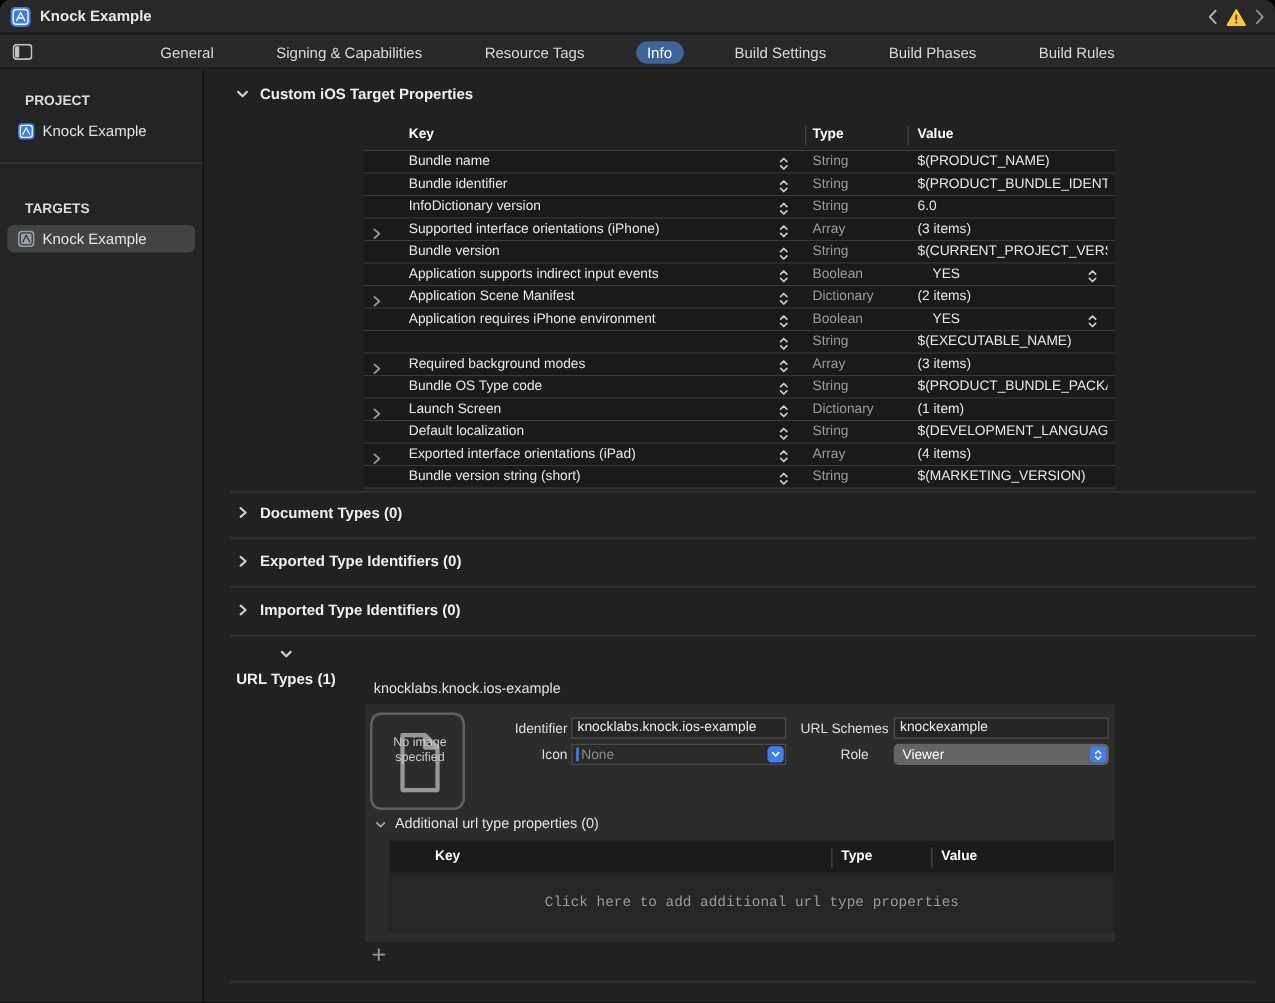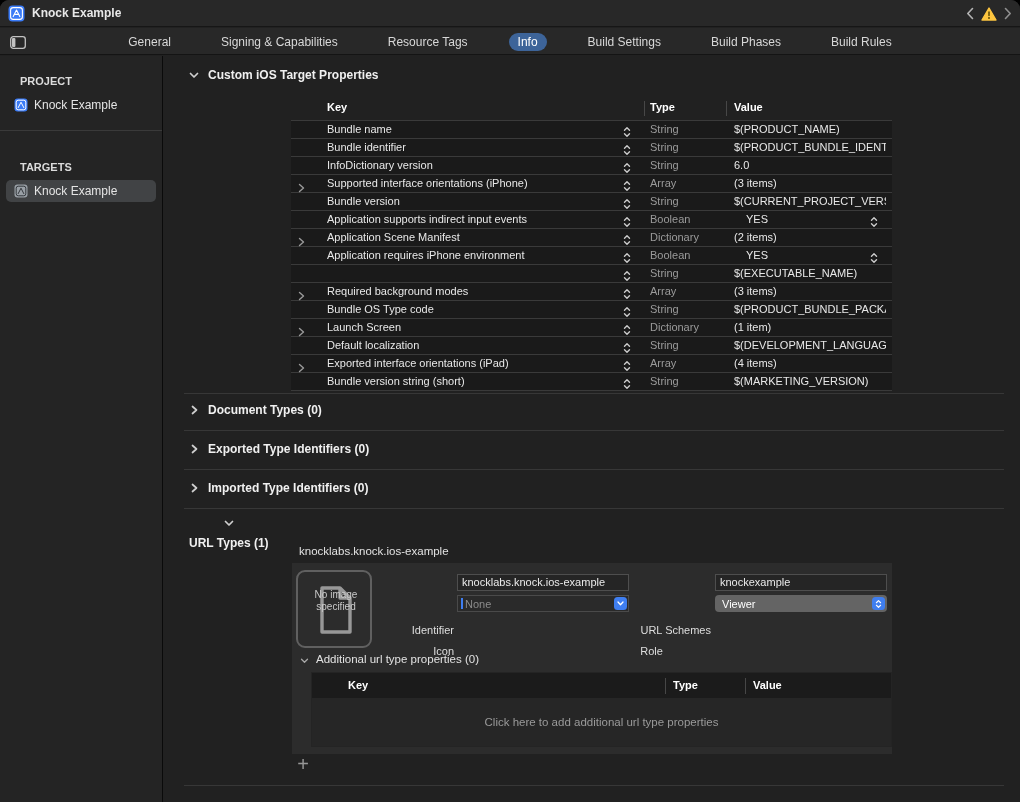--- a/index.html
+++ b/index.html
@@ -54,37 +54,37 @@
   .prow .pvalue { position:absolute; left:443px; top:2px; width:152px; font-size:11px; color:#e8e8e8; white-space:nowrap; overflow:hidden; }
   .prow .pvalue.bool { padding-left:12px; }
   .prow .vstep { position:absolute; left:579px; top:3px; }
 
   
   .url-name { position:absolute; left:136px; top:489px; font-size:11.5px; color:#e2e2e2; }
   .card { position:absolute; left:129px; top:507px; width:600px; height:191px; background:#2c2c2c; }
   .imgwell { position:absolute; left:4px; top:7px; width:76px; height:78px; border:2px solid #606060; border-radius:9px; }
   .imgwell svg { position:absolute; left:17px; top:13px; }
   .imgwell .noimg { position:absolute; left:0; top:17px; width:76px; text-align:center; font-size:10px; line-height:12px; color:#c9c9c9; }
-  .frow-label { position:absolute; font-size:11px; color:#dedede; text-align:right; white-space:nowrap;margin-top:47px; }
+  .frow-label { position:absolute; font-size:11px; color:#dedede; text-align:right; white-space:nowrap; }
   .tfield { position:absolute; height:17px; background:#252525; border:1px solid #4e4e4e; font-size:11px; color:#eaeaea; line-height:15px; padding-left:4px; white-space:nowrap; overflow:hidden; }
   .combo { position:absolute; height:17px; background:#2a2a2a; border:1px solid #4a4a4a; display:flex; align-items:center; }
   .combo .caret { width:2px; height:11px; background:#3f7ef0; margin-left:3px; }
   .combo .ph { font-size:11px; color:#8b8b8b; margin-left:2px; flex:1; }
   .combo .cbtn { width:13px; height:13px; background:#3f7ef0; border-radius:3.5px; margin-right:1px; display:flex; align-items:center; justify-content:center; }
   .popup { position:absolute; height:17px; background:#646464; border-radius:4px; display:flex; align-items:center; }
   .popup .pval { font-size:11px; color:#ffffff; margin-left:7px; flex:1; }
   .popup .pbtn { width:13px; height:13px; background:#3f7ef0; border-radius:3.5px; margin-right:2px; display:flex; align-items:center; justify-content:center; }
 
   .addl-head { position:absolute; left:8px; top:87px; display:flex; align-items:center; gap:7px; }
   .addl-head .atitle { font-size:11.5px; color:#e2e2e2; white-space:nowrap; }
   .atable { position:absolute; left:19px; top:109px; width:581px; border:1px solid #242424; }
   .atable-head { position:relative; height:25px; background:#1b1b1b; }
   .atable-head .col { position:absolute; top:6px; font-size:11px; font-weight:700; color:#ffffff; }
   .atable-head .csep { position:absolute; top:5px; width:1px; height:16px; background:#474747; }
-  .atable-body { height:48px; background:#262626; display:flex; align-items:center; justify-content:center; }
+  .atable-body { height:48px; background:#262626; display:flex; align-items:center; justify-content:center;font-family:Liberation Mono, monospace; }
   .atable-body .empty { font-size:11.5px; color:#9a9a9a; }
 
   .addbtn { position:absolute; left:130px; top:699px; width:20px; height:20px; color:#969696; font-size:20px; line-height:19px; font-weight:300; text-align:center; }
 </style>
 </head>
 <body>
 
 <div class="window">
 
   <div class="titlebar">
@@ -457,21 +457,21 @@
         <div class="combo" style="left:165px; top:32px; width:172px;">
           <span class="caret"></span>
           <span class="ph">None</span>
           <span class="cbtn">
             <svg width="7" height="5" viewBox="0 0 7 5">
                 <path d="M1 1 L3.5 3.8 L6 1" fill="none" stroke="#ffffff" stroke-width="1.3" stroke-linecap="round" stroke-linejoin="round"></path>
               </svg>
           </span>
         </div>
 
-        <span class="frow-label" style="left:300px; top:35px; width:119px;text-align:center;">Role</span>
+        <span class="frow-label" style="left:284px; top:35px; width:119px;">Role</span>
         <div class="popup" style="left:423px; top:32px; width:172px;">
           <span class="pval">Viewer</span>
           <span class="pbtn">
             <svg width="7" height="10" viewBox="0 0 8 12">
                 <path d="M1.5 4.5 L4 2 L6.5 4.5 M1.5 7.5 L4 10 L6.5 7.5" fill="none" stroke="#ffffff" stroke-width="1.4" stroke-linecap="round" stroke-linejoin="round"></path>
               </svg>
           </span>
         </div>
 
         <div class="addl-head">

